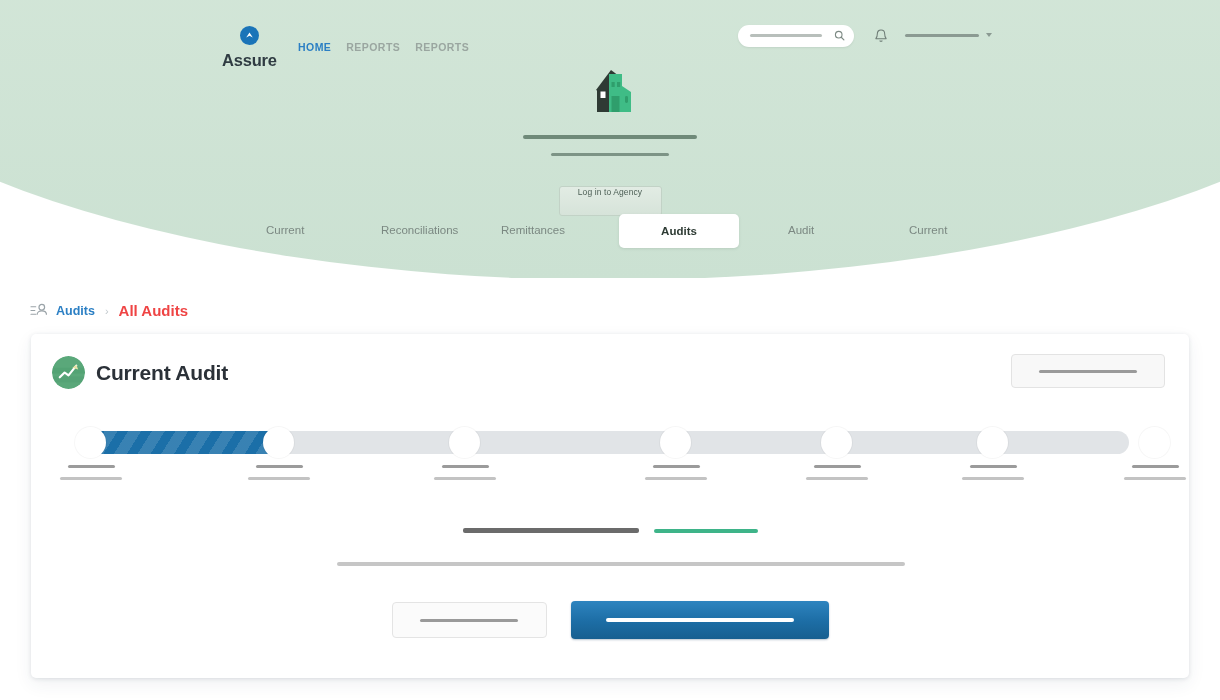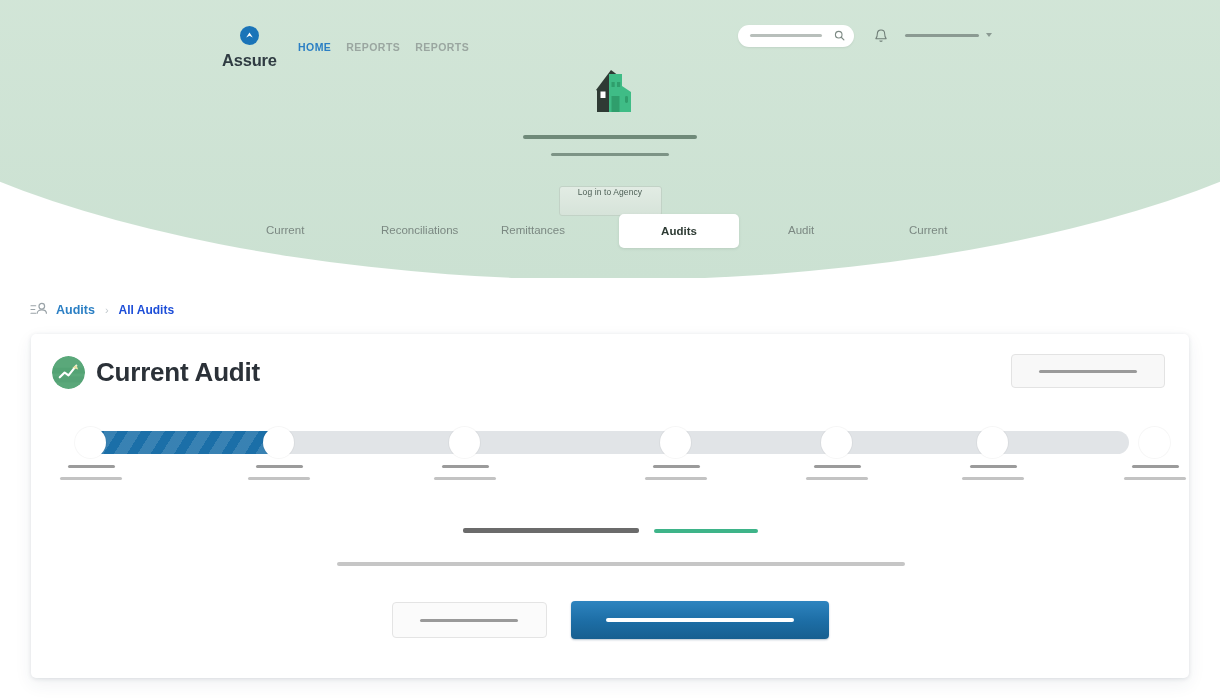--- a/index.html
+++ b/index.html
@@ -227,23 +227,23 @@
     font-weight: bold;
     color: #2b7fc4;
     cursor: pointer;
   }
   .bc-sep {
     font-size: 11px;
     color: #c2c9cd;
     margin: 0 1px;
   }
   .bc-current {
-    font-size: 12px;
+    font-size: 15px;
     font-weight: bold;
-    color: #1d4ed8;
+    color: #ef4444;
   }
 
   
   .card {
     position: absolute;
     top: 334px; left: 31px;
     width: 1158px;
     height: 344px;
     background: #ffffff;
     border-radius: 5px;
@@ -258,21 +258,21 @@
     align-items: center;
     gap: 11px;
   }
   .card-icon {
     width: 33px; height: 33px;
     border-radius: 50%;
     overflow: hidden;
   }
   .card-icon svg { display: block; }
   .card-title {
-    font-size: 26px;
+    font-size: 21px;
     font-weight: bold;
     color: #2b3138;
     letter-spacing: -0.2px;
   }
 
   .card-action {
     position: absolute;
     top: 350px;
     right: 24px;
     top: 20px;

